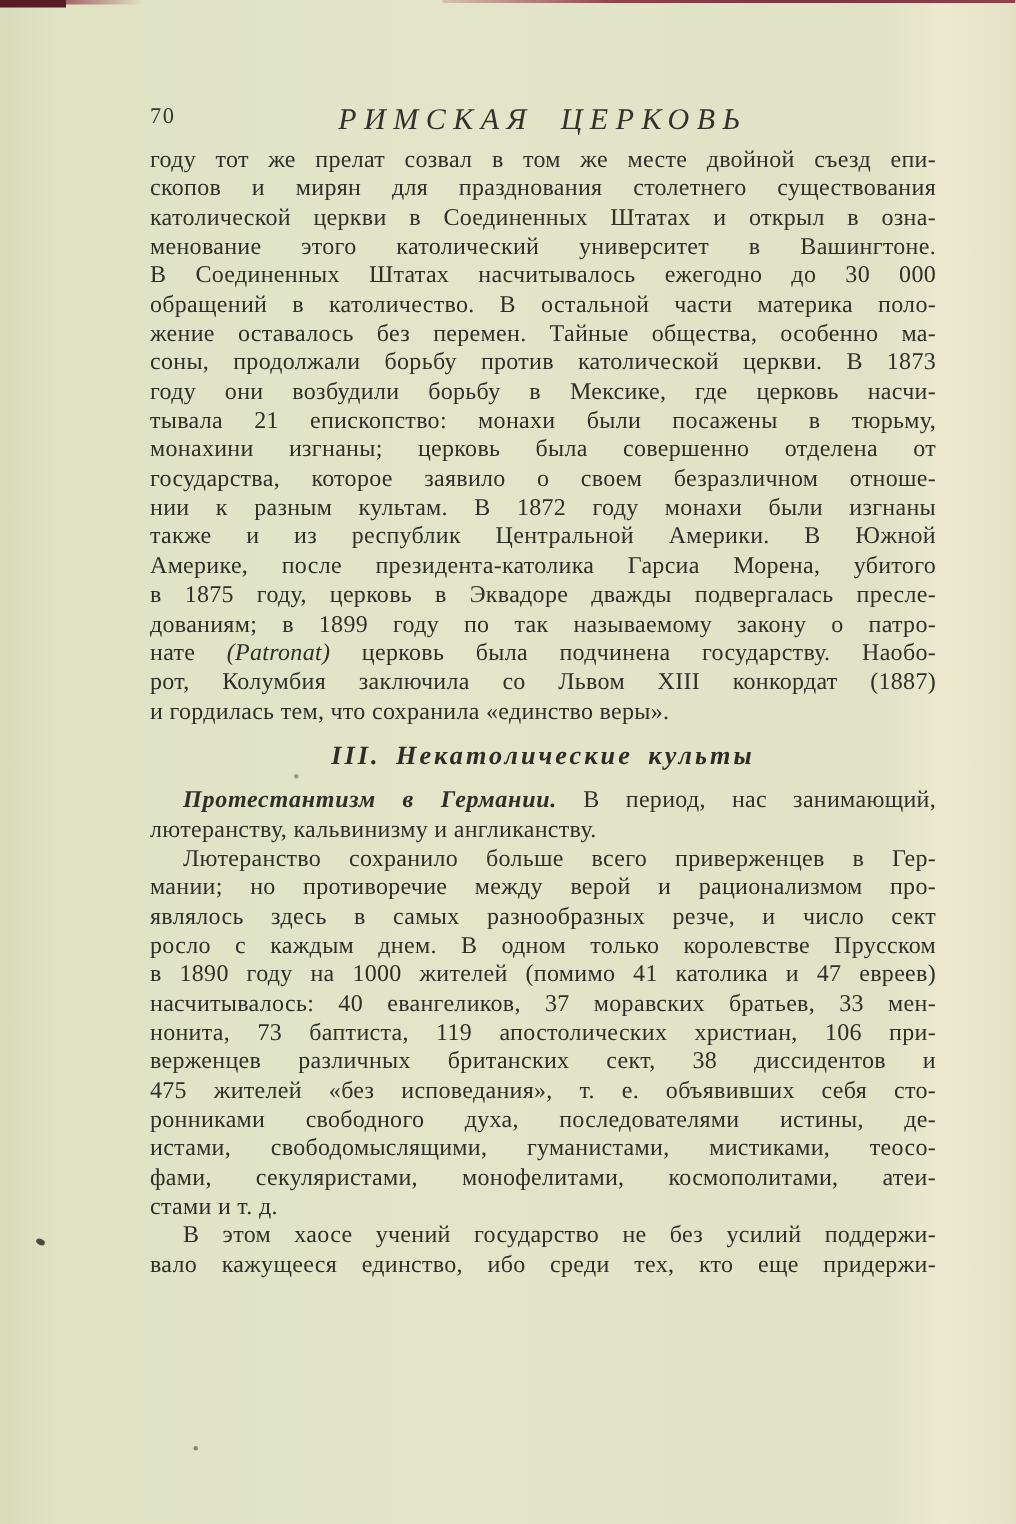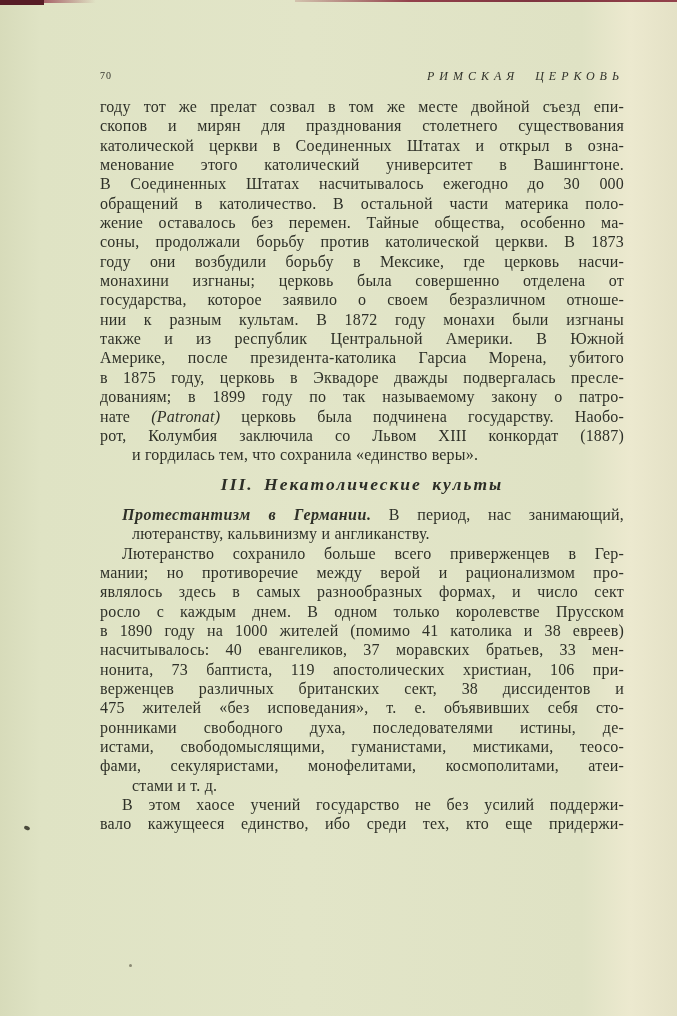--- a/index.html
+++ b/index.html
@@ -18,36 +18,36 @@
   .strip-b{position:absolute;top:0;left:44px;width:52px;height:3px;
     background:linear-gradient(90deg,#a8646a,rgba(168,100,106,0));}
   .strip-c{position:absolute;top:0;left:295px;right:0;height:2px;
     background:linear-gradient(90deg,rgba(150,60,70,.2),#93414b 30%,#7e3540 62%,#93414b 100%);}
   .speck{position:absolute;border-radius:50%;}
   .speck-1{left:24px;top:826px;width:6px;height:4px;background:#4a4a3c;transform:rotate(25deg);}
   .speck-2{left:129px;top:964px;width:3px;height:3px;background:#8a8a74;}
   .speck-3{left:196px;top:516px;width:3px;height:3px;background:#9a9a82;}
 
   .running-header{position:absolute;top:69px;left:100px;width:524px;height:20px;}
-  .page-num{position:absolute;left:0;top:1px;font-size:10px;letter-spacing:1px;color:#34362e;}
+  .page-num{position:absolute;left:0;top:1px;font-size:15px;letter-spacing:1px;color:#34362e;}
   .head-title{
-    display:block;text-align:right;font-style:italic;
-    font-size:12px;letter-spacing:5px;word-spacing:8px;color:#31332b;
+    display:block;text-align:center;font-style:italic;
+    font-size:20px;letter-spacing:5px;word-spacing:8px;color:#31332b;
   }
 
   .text-block{
     position:absolute;top:97px;left:100px;width:524px;
     font-size:16px;line-height:19.35px;letter-spacing:0.2px;
     color:#2e3028;
   }
   .line{
     text-align:justify;text-align-last:justify;text-justify:inter-word;
     white-space:normal;
   }
-  .line.last{text-align-last:left;margin-left:32px;}
+  .line.last{text-align-last:left;}
   .line:empty{display:none;}
   .line.indent{text-indent:22px;}
   .lead-bold{font-weight:bold;letter-spacing:0.5px;font-style:italic;}
   .italic{font-style:italic;}
 
   .section-heading{
     margin:10px 0 11px 0;text-align:right;text-align-last:center;
     font-weight:bold;font-style:italic;
     font-size:17.5px;letter-spacing:2px;word-spacing:4px;color:#2c2e26;
   }
@@ -75,20 +75,21 @@
       <div>
           <div class="line">году тот же прелат созвал в том же месте двойной съезд епи-</div>
           <div class="line">скопов и мирян для празднования столетнего существования</div>
           <div class="line">католической церкви в Соединенных Штатах и открыл в озна-</div>
           <div class="line">менование этого католический университет в Вашингтоне.</div>
           <div class="line">В Соединенных Штатах насчитывалось ежегодно до 30 000</div>
           <div class="line">обращений в католичество. В остальной части материка поло-</div>
           <div class="line">жение оставалось без перемен. Тайные общества, особенно ма-</div>
           <div class="line">соны, продолжали борьбу против католической церкви. В 1873</div>
           <div class="line">году они возбудили борьбу в Мексике, где церковь насчи-</div>
+          <div class="line">тывала 21 епископство: монахи были посажены в тюрьму,</div>
           <div class="line">монахини изгнаны; церковь была совершенно отделена от</div>
           <div class="line">государства, которое заявило о своем безразличном отноше-</div>
           <div class="line">нии к разным культам. В 1872 году монахи были изгнаны</div>
           <div class="line">также и из республик Центральной Америки. В Южной</div>
           <div class="line">Америке, после президента-католика Гарсиа Морена, убитого</div>
           <div class="line">в 1875 году, церковь в Эквадоре дважды подвергалась пресле-</div>
           <div class="line">дованиям; в 1899 году по так называемому закону о патро-</div>
         </div>
       <div class="line"><span>нате </span><span class="italic">(Patronat)</span><span> церковь была подчинена государству. Наобо-</span></div>
       <div class="line">рот, Колумбия заключила со Львом XIII конкордат (1887)</div>
@@ -99,23 +100,23 @@
 
     <div class="para">
       <div class="line indent"><span class="lead-bold">Протестантизм в Германии.</span><span> В период, нас занимающий,</span></div>
       <div class="line last">лютеранству, кальвинизму и англиканству.</div>
     </div>
 
     <div class="para">
       <div class="line indent">Лютеранство сохранило больше всего приверженцев в Гер-</div>
       <div>
           <div class="line">мании; но противоречие между верой и рационализмом про-</div>
-          <div class="line">являлось здесь в самых разнообразных формах, и число сект</div>
+          <div class="line">являлось здесь в самых разнообразных резче, и число сект</div>
           <div class="line">росло с каждым днем. В одном только королевстве Прусском</div>
-          <div class="line">в 1890 году на 1000 жителей (помимо 41 католика и 38 евреев)</div>
+          <div class="line">в 1890 году на 1000 жителей (помимо 41 католика и 47 евреев)</div>
           <div class="line">насчитывалось: 40 евангеликов, 37 моравских братьев, 33 мен-</div>
           <div class="line">нонита, 73 баптиста, 119 апостолических христиан, 106 при-</div>
           <div class="line">верженцев различных британских сект, 38 диссидентов и</div>
           <div class="line">475 жителей «без исповедания», т. е. объявивших себя сто-</div>
           <div class="line">ронниками свободного духа, последователями истины, де-</div>
           <div class="line">истами, свободомыслящими, гуманистами, мистиками, теосо-</div>
           <div class="line">фами, секуляристами, монофелитами, космополитами, атеи-</div>
         </div>
       <div class="line last">стами и т. д.</div>
     </div>

